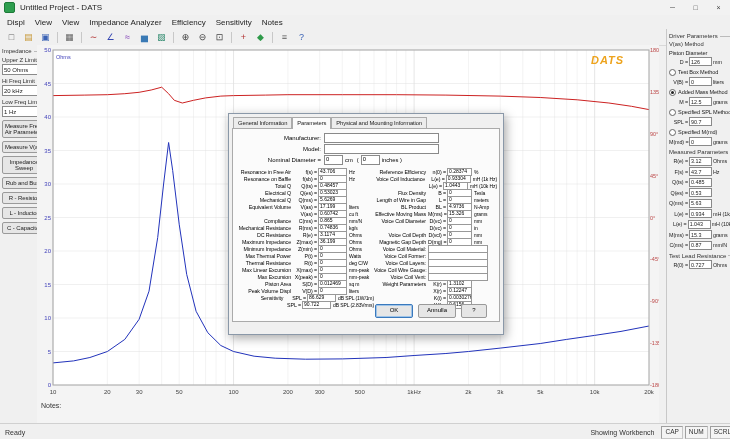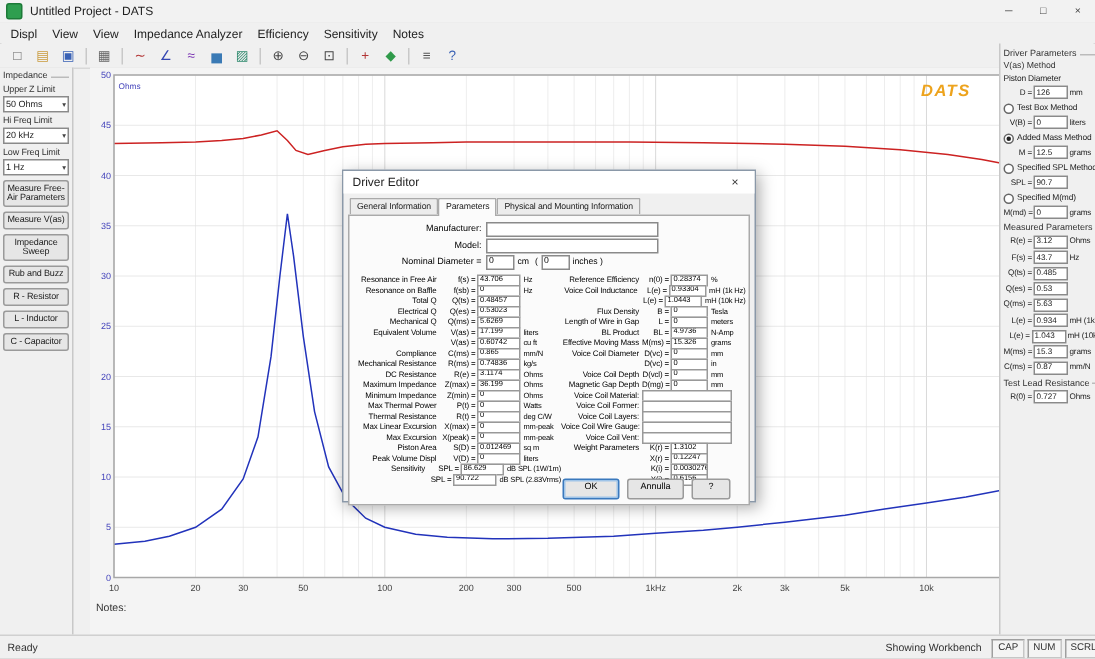--- a/index.html
+++ b/index.html
@@ -36,21 +36,21 @@
   .rp-row{display:flex;align-items:center;margin-top:1.5px;gap:1px}
   .rp-sym{width:19px;text-align:right;font-size:5.4px;letter-spacing:-0.1px;white-space:nowrap}
   .rp-box{width:20px;height:7px;background:#fff;border:1px solid #8a8a8a;font-size:5.4px;
           display:flex;align-items:center;padding-left:1px;overflow:hidden;flex:none}
   .rp-unit{font-size:5.4px;flex:1;white-space:nowrap;letter-spacing:-0.1px}
   .rp-radio-row{display:flex;align-items:center;gap:2px;margin-top:2.5px}
   .rp-method-label{font-size:5.6px;letter-spacing:-0.1px;white-space:nowrap}
   .radio{width:5px;height:5px;border:1px solid #666;border-radius:50%;background:#fff;flex:none;
          display:flex;align-items:center;justify-content:center}
   .radio.sel::after{content:"";width:3px;height:3px;border-radius:50%;background:#222}
-  .chart-wrap{position:absolute;left:60px;top:45px;width:622px;height:378px;background:#f4f4f4}
+  .chart-wrap{position:absolute;left:37px;top:45px;width:622px;height:378px;background:#f4f4f4}
   #chart-svg{position:absolute;left:0;top:0}
   #chart-svg text{font-family:"Liberation Sans",sans-serif}
   .notes{position:absolute;left:4px;top:357px;font-size:7px;color:#333}
   .statusbar{position:absolute;left:0;top:423px;width:730px;height:16px;background:#f0f0f0;
              border-top:1px solid #d0d0d0;display:flex;align-items:center;font-size:7px;color:#333;padding:0 5px}
   .sb-right{margin-left:auto;display:flex;align-items:center;gap:7px}
   .sb-flag{border:1px solid #c6c6c6;border-top-color:#9f9f9f;border-left-color:#9f9f9f;
            padding:0 3px;height:11px;line-height:10px;font-size:6.5px;background:#f4f4f4}
   .dialog{position:absolute;left:228px;top:113px;width:274px;height:220px;background:#f0f0f0;
           border:1px solid #8a98a8;box-shadow:2px 3px 10px rgba(0,0,0,0.35);z-index:10}
@@ -372,24 +372,20 @@
     <span>Showing Workbench</span>
     <div style="display:flex;gap:2px" id="sb-flags">
         <div class="sb-flag">CAP</div>
         <div class="sb-flag">NUM</div>
         <div class="sb-flag">SCRL</div>
       </div>
   </div>
 </div>
 
 <div class="dialog">
-  <div class="dlg-titlebar">
-    <span class="dlg-title">Driver Editor</span>
-    <div class="dlg-close">×</div>
-  </div>
   <div class="dlg-tabs" id="dlg-tabs">
       <div class="dlg-tab">General Information</div>
       <div class="dlg-tab active">Parameters</div>
       <div class="dlg-tab">Physical and Mounting Information</div>
     </div>
   <div class="dlg-page">
     <div class="df-row">
       <span class="df-label">Manufacturer:</span>
       <div class="df-input w112"></div>
     </div>

